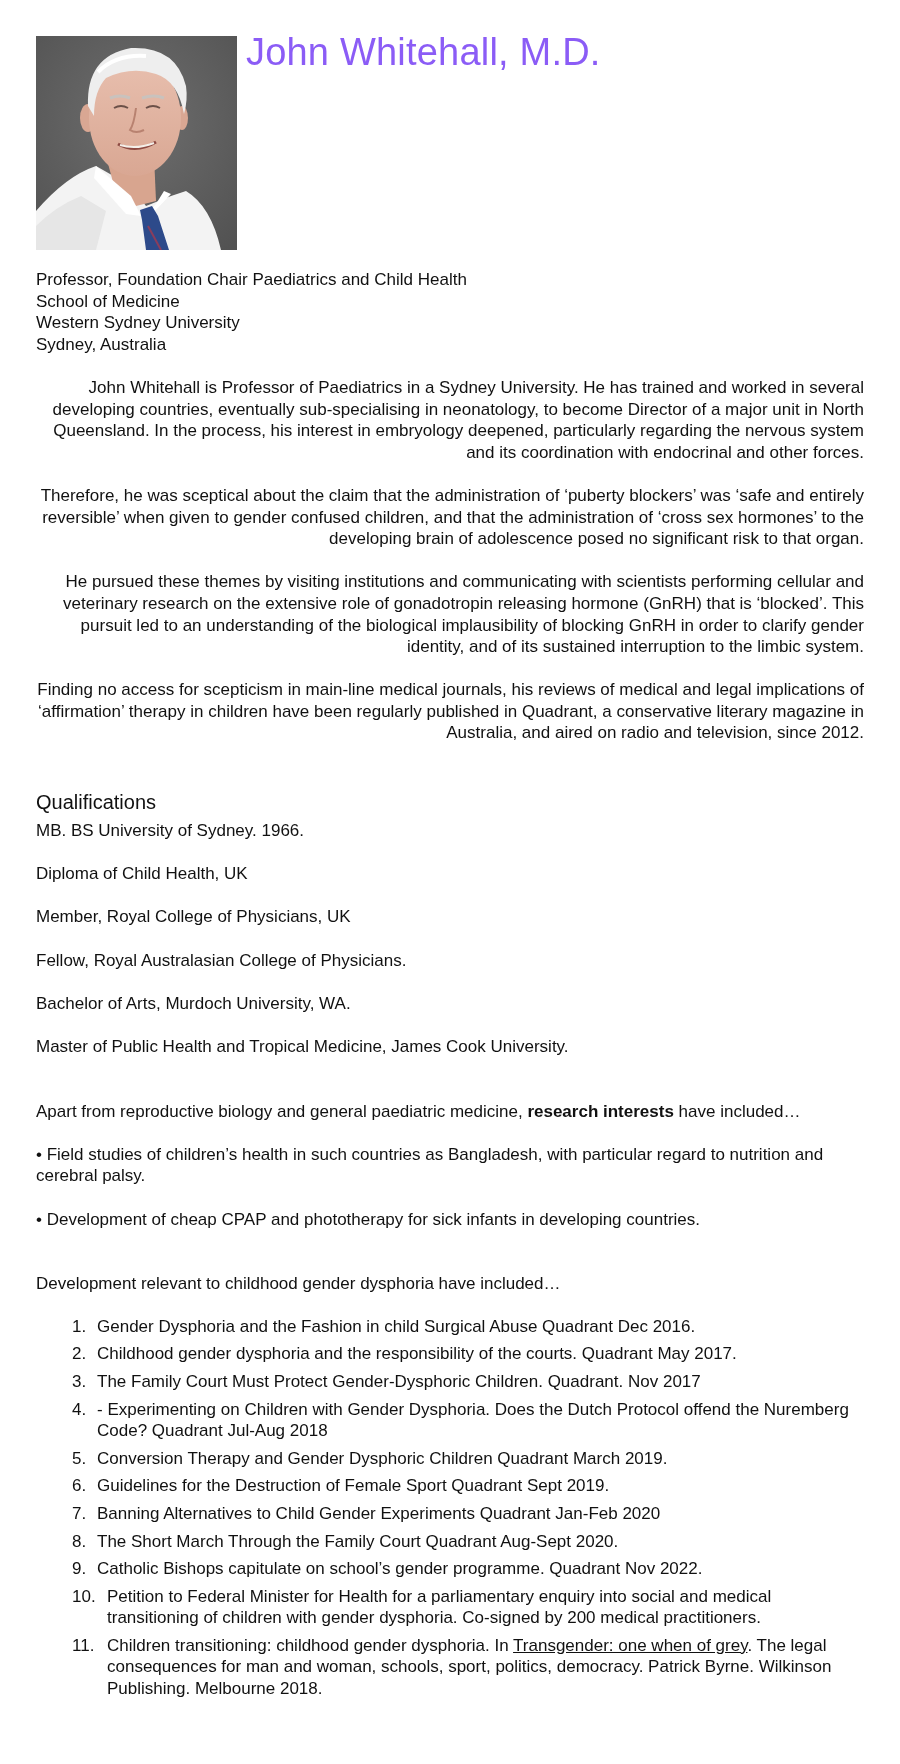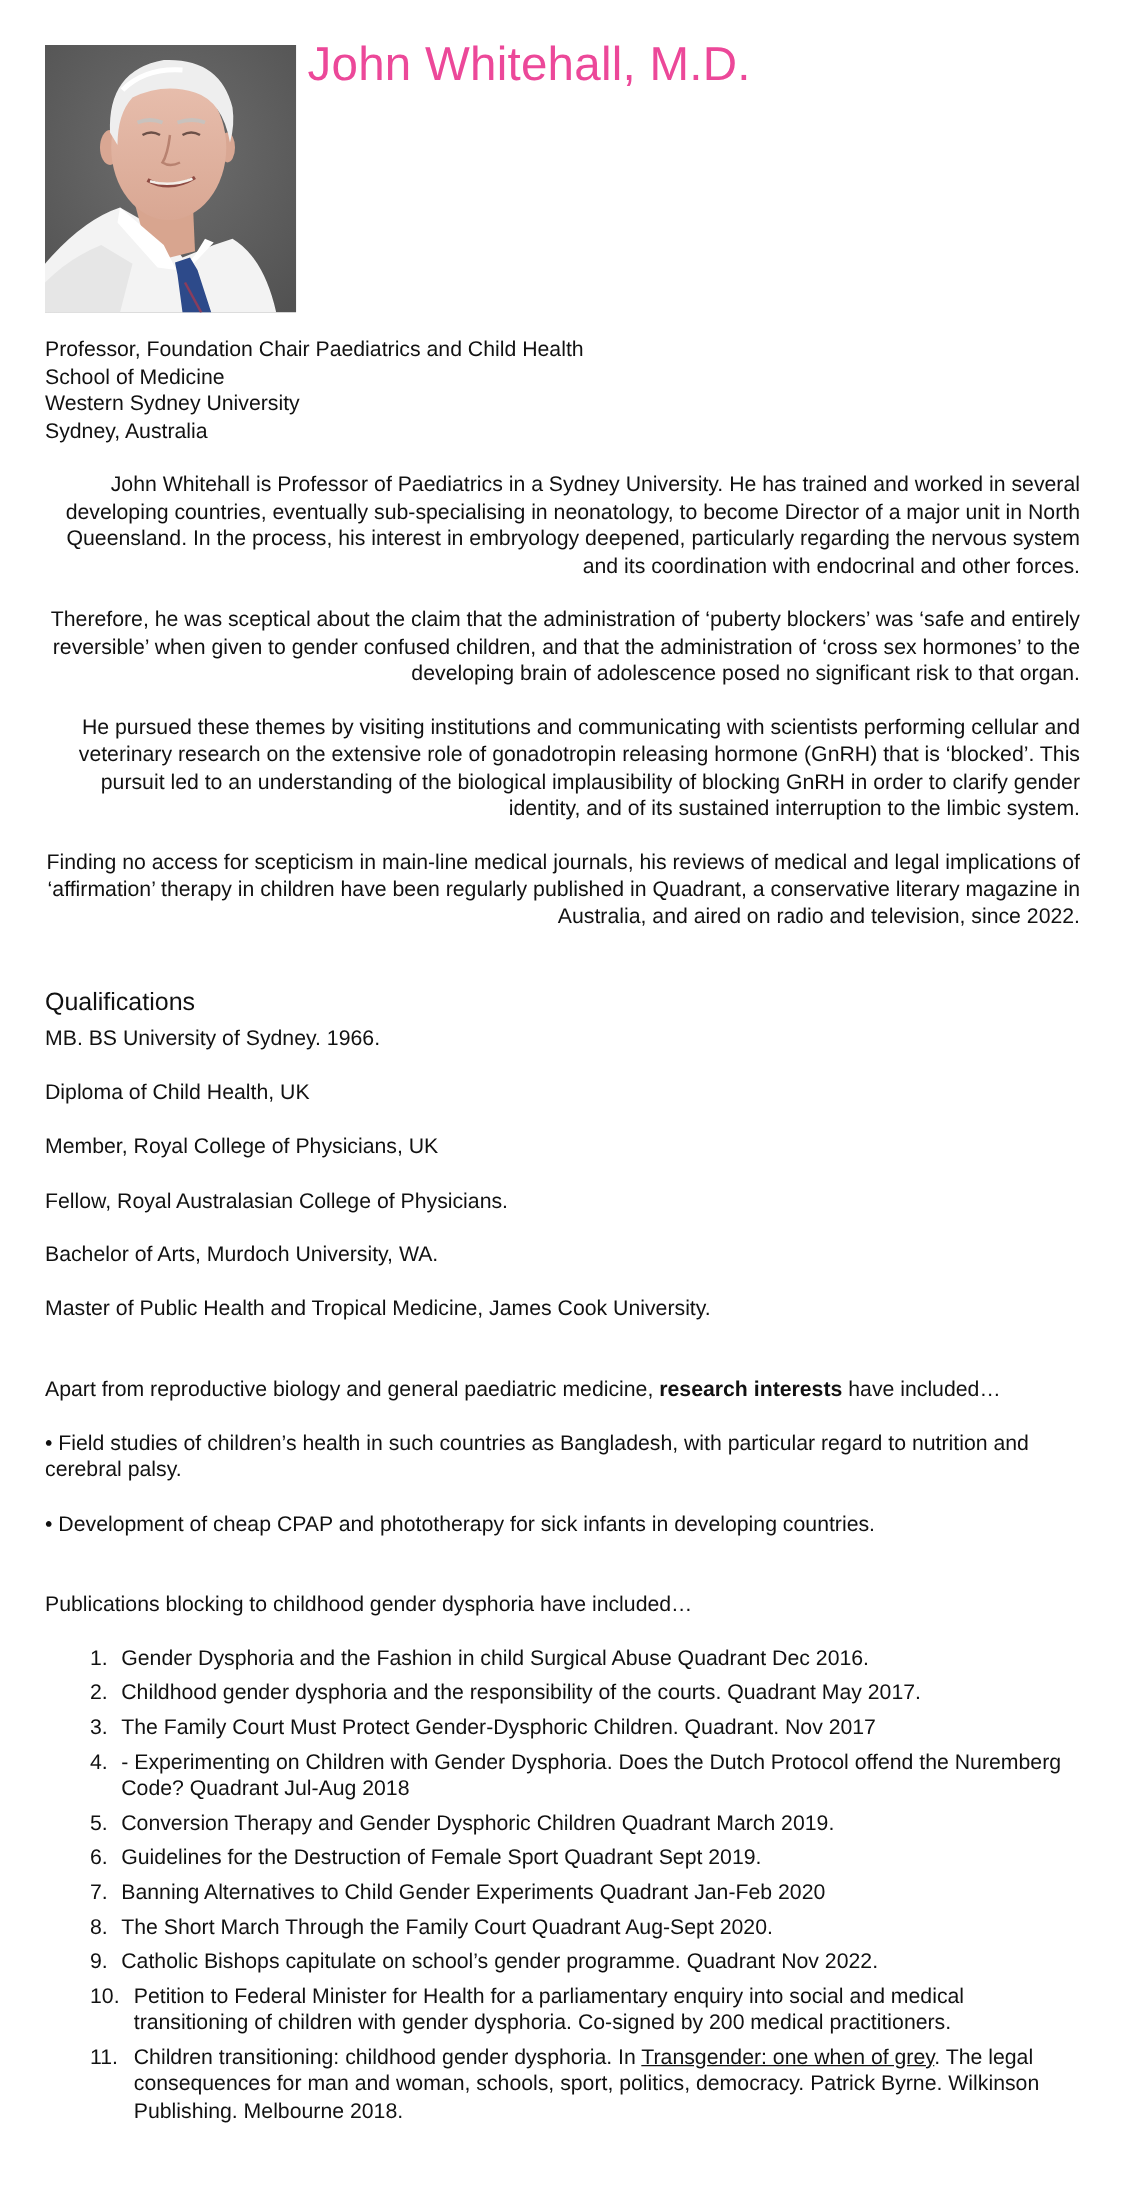--- a/index.html
+++ b/index.html
@@ -29,21 +29,21 @@
     width: 201px;
     height: 214px;
     flex: 0 0 201px;
     display: block;
   }
   .name {
     margin: -7px 0 0 9px;
     font-size: 38px;
     line-height: 46px;
     font-weight: normal;
-    color: #ec4899;
+    color: #8b5cf6;
     letter-spacing: 0.2px;
   }
   .affil {
     margin-top: 19px;
   }
   .affil div {
     line-height: 21.6px;
   }
   p {
     margin: 0;
@@ -155,40 +155,40 @@
     <div>Professor, Foundation Chair Paediatrics and Child Health</div>
     <div>School of Medicine</div>
     <div>Western Sydney University</div>
     <div>Sydney, Australia</div>
   </div>
 
   <div class="bio">
     <p>John Whitehall is Professor of Paediatrics in a Sydney University. He has trained and worked in several developing countries, eventually sub-specialising in neonatology, to become Director of a major unit in North Queensland. In the process, his interest in embryology deepened, particularly regarding the ner­vous system and its coordination with endocrinal and other forces.</p>
     <p>Therefore, he was sceptical about the claim that the administration of ‘puberty blockers’ was ‘safe and entirely reversible’ when given to gender confused children, and that the administration of ‘cross sex hormones’ to the developing brain of adolescence posed no significant risk to that organ.</p>
     <p>He pursued these themes by visiting institutions and communicating with scientists performing cel­lular and veterinary research on the extensive role of gonadotropin releasing hormone (GnRH) that is ‘blocked’. This pursuit led to an understanding of the biological implausibility of blocking GnRH in order to clarify gender identity, and of its sustained interruption to the limbic system.</p>
-    <p>Finding no access for scepticism in main-line medical journals, his reviews of medical and legal implica­tions of ‘affirmation’ therapy in children have been regularly published in Quadrant, a conservative liter­ary magazine in Australia, and aired on radio and television, since 2022.</p>
+    <p>Finding no access for scepticism in main-line medical journals, his reviews of medical and legal implica­tions of ‘affirmation’ therapy in children have been regularly published in Quadrant, a conservative liter­ary magazine in Australia, and aired on radio and television, since 2012.</p>
   </div>
 
   <h2 class="qual-heading">Qualifications</h2>
   <div class="qual-list">
     <p>MB. BS University of Sydney. 1966.</p>
     <p>Diploma of Child Health, UK</p>
     <p>Member, Royal College of Physicians, UK</p>
     <p>Fellow, Royal Australasian College of Physicians.</p>
     <p>Bachelor of Arts, Murdoch University, WA.</p>
     <p>Master of Public Health and Tropical Medicine, James Cook University.</p>
   </div>
 
   <div class="research">
     <p><span>Apart from reproductive biology and general paediatric medicine, </span><b>research interests</b><span> have included…</span></p>
     <p>• Field studies of children’s health in such countries as Bangladesh, with particular regard to nutrition and cerebral palsy.</p>
     <p>• Development of cheap CPAP and phototherapy for sick infants in developing countries.</p>
   </div>
 
-  <p class="pubs-intro">Publications blocking to childhood gender dysphoria have included…</p>
+  <p class="pubs-intro">Development relevant to childhood gender dysphoria have included…</p>
   <ol class="pubs">
     <li><span class="num">1.</span><span>Gender Dysphoria and the Fashion in child Surgical Abuse Quadrant Dec 2016.</span></li>
     <li><span class="num">2.</span><span>Childhood gender dysphoria and the responsibility of the courts. Quadrant May 2017.</span></li>
     <li><span class="num">3.</span><span>The Family Court Must Protect Gender-Dysphoric Children. Quadrant. Nov 2017</span></li>
     <li><span class="num">4.</span><span>- Experimenting on Children with Gender Dysphoria. Does the Dutch Protocol offend the Nuremberg Code? Quadrant Jul-Aug 2018</span></li>
     <li><span class="num">5.</span><span>Conversion Therapy and Gender Dysphoric Children Quadrant March 2019.</span></li>
     <li><span class="num">6.</span><span>Guidelines for the Destruction of Female Sport Quadrant Sept 2019.</span></li>
     <li><span class="num">7.</span><span>Banning Alternatives to Child Gender Experiments Quadrant Jan-Feb 2020</span></li>
     <li><span class="num">8.</span><span>The Short March Through the Family Court Quadrant Aug-Sept 2020.</span></li>
     <li><span class="num">9.</span><span>Catholic Bishops capitulate on school’s gender programme. Quadrant Nov 2022.</span></li>

